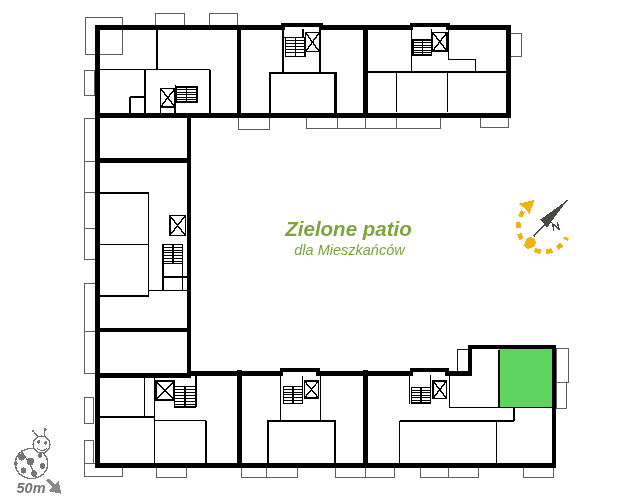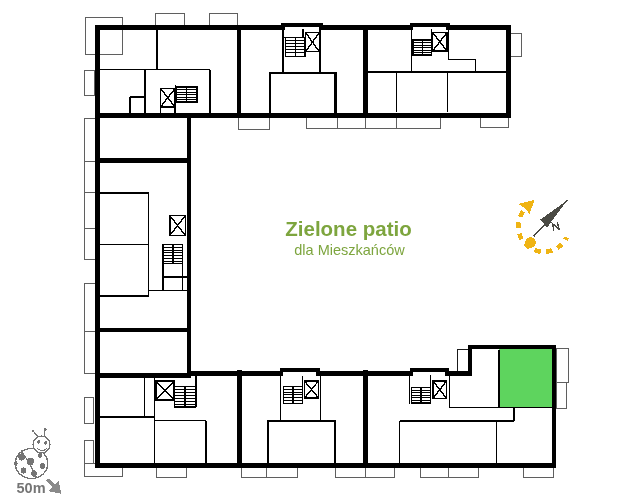--- a/index.html
+++ b/index.html
@@ -1,16 +1,16 @@
 <!DOCTYPE html>
 <html><head>
 <meta charset="utf-8">
 <style>
 html,body{margin:0;padding:0;background:#ffffff;}
-#plan{width:552px;height:500px;position:relative;font-family:"Liberation Sans",sans-serif;}
+#plan{width:552px;height:500px;position:relative;font-family:"Liberation Sans",sans-serif;font-style:italic;}
 .thin{stroke:#000;stroke-width:1.4;fill:none;}
 .bal{stroke:#5f5f5f;stroke-width:1;fill:none;}
 .tread{stroke:#000;stroke-width:1;fill:none;}
 </style>
 </head>
 <body>
 <div id="plan">
 <svg width="630" height="500" viewBox="0 0 630 500" shape-rendering="crispEdges">
 
 <rect x="0" y="0" width="630" height="500" fill="#ffffff"></rect>

